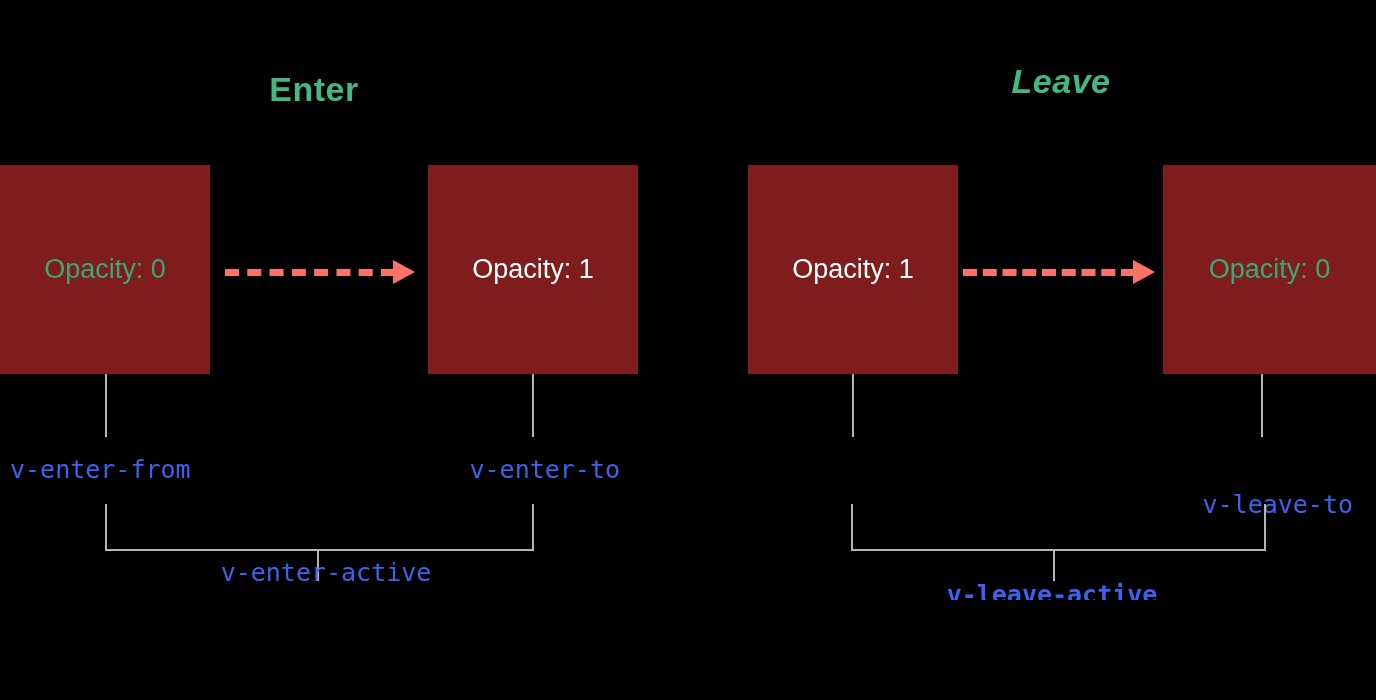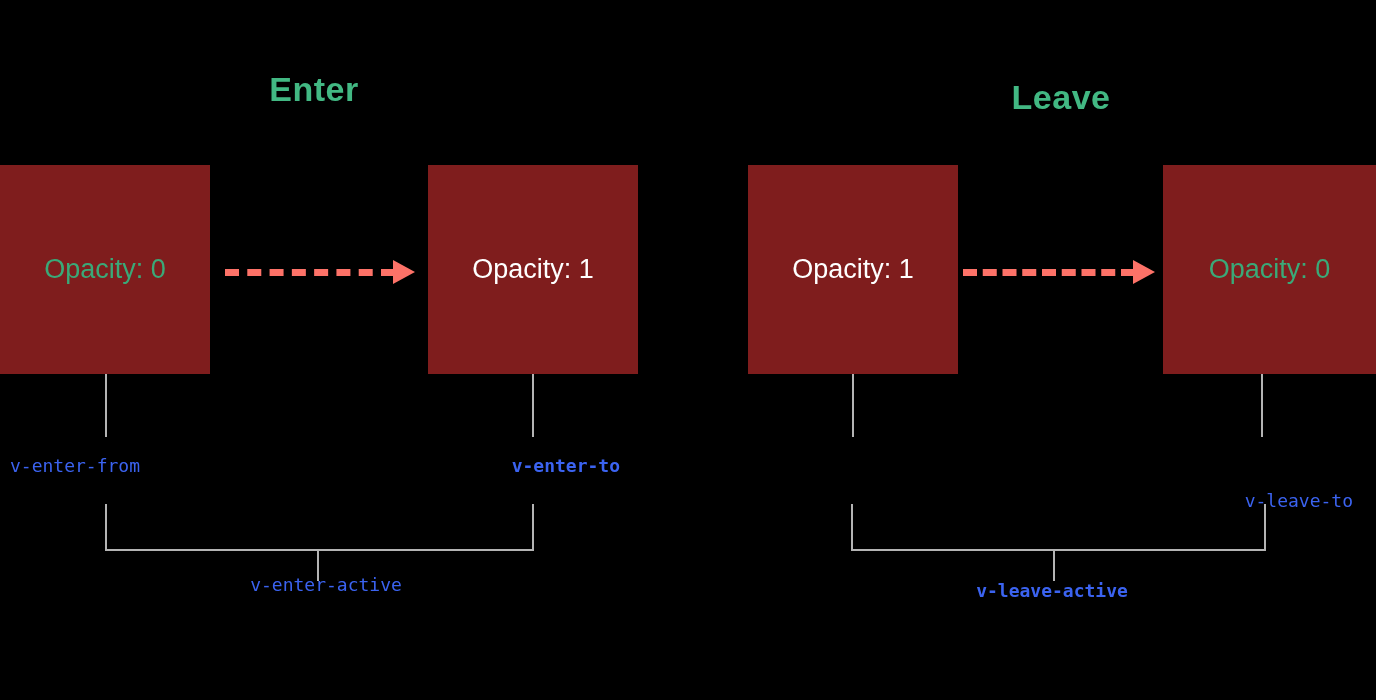--- a/index.html
+++ b/index.html
@@ -86,21 +86,21 @@
     position: absolute;
     border-left: 2px solid #b4b4b4;
     border-right: 2px solid #b4b4b4;
     border-bottom: 2px solid #b4b4b4;
   }
 
   
   .class-label {
     position: absolute;
     font-family: "DejaVu Sans Mono", "Liberation Mono", monospace;
-    font-size: 18px;
+    font-size: 25px;
     line-height: 1;
     color: #3b63f0;
     white-space: nowrap;
   }
   .class-label.left-anchored  { transform: none; }
   .class-label.center         { transform: translateX(-50%); }
   .class-label.right-anchored { transform: translateX(-100%); }
 </style>
 </head>
 <body>
@@ -119,27 +119,27 @@
   </div>
 
   <div class="state-box" style="left:428px; top:165px; width:210px; height:209px;">
     <span class="state-box-label visible">Opacity: 1</span>
   </div>
 
   <div class="stem" style="left:105px; top:374px; height:63px;"></div>
   <div class="stem" style="left:532px; top:374px; height:63px;"></div>
 
   <div class="class-label left-anchored" style="left:10px; top:457px;">v-enter-from</div>
-  <div class="class-label right-anchored" style="left:620px; top:457px;font-weight:bold;">v-enter-to</div>
+  <div class="class-label right-anchored" style="left:620px; top:457px;">v-enter-to</div>
 
   <div class="bracket" style="left:105px; top:504px; width:425px; height:45px;"></div>
   <div class="stem" style="left:317px; top:549px; height:32px;"></div>
-  <div class="class-label center" style="left:326px; top:576px;text-align:center;">v-enter-active</div>
+  <div class="class-label center" style="left:326px; top:560px;text-align:center;">v-enter-active</div>
 
-  <div class="section-title" style="left:1061px; top:80px;">Leave</div>
+  <div class="section-title" style="left:1061px; top:64px;font-style:italic;">Leave</div>
 
   <div class="state-box" style="left:748px; top:165px; width:210px; height:209px;">
     <span class="state-box-label visible">Opacity: 1</span>
   </div>
 
   <div class="arrow" style="left:963px; top:262px; width:192px;">
     <span class="arrow-line"></span>
     <span class="arrow-head"></span>
   </div>
 

